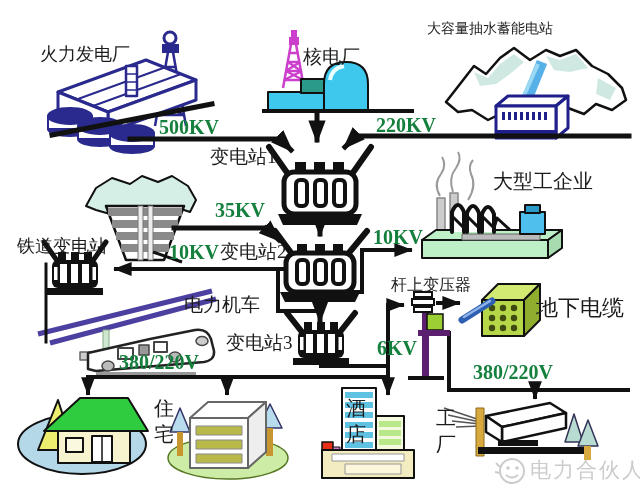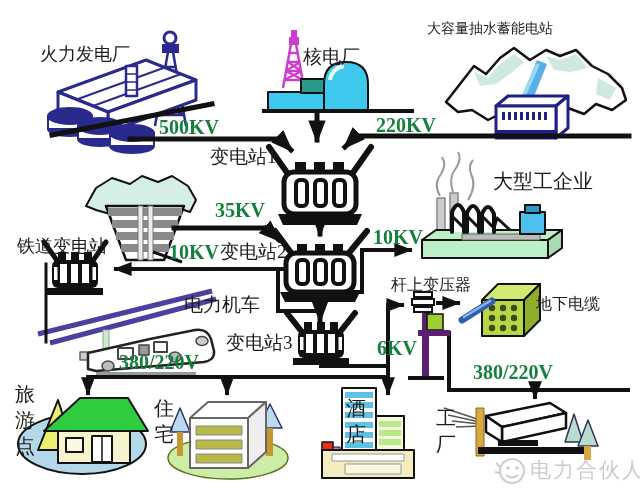--- a/index.html
+++ b/index.html
@@ -347,31 +347,30 @@
 
   <div class="lbl" style="left:40px;top:44px;font-size:18px;">火力发电厂</div>
   <div class="lbl" style="left:303px;top:46px;">核电厂</div>
   <div class="lbl" style="left:427px;top:21px;font-size:14px;">大容量抽水蓄能电站</div>
   <div class="lbl" style="left:197px;top:146px;margin-left:13px;">变电站1</div>
   <div class="lbl" style="left:17px;top:236px;font-size:18px;">铁道变电站</div>
   <div class="lbl" style="left:220px;top:241px;">变电站2</div>
   <div class="lbl" style="left:493px;top:170px;font-size:20px;">大型工企业</div>
   <div class="lbl" style="left:184px;top:294px;">电力机车</div>
   <div class="lbl" style="left:391px;top:276px;font-size:16px;">杆上变压器</div>
-  <div class="lbl" style="left:536px;top:295px;font-size:16px;">地下电缆</div>
+  <div class="lbl" style="left:536px;top:295px;font-size:22px;">地下电缆</div>
   <div class="lbl" style="left:226px;top:332px;">变电站3</div>
 
   <div class="lbl kv" style="left:159px;top:116px;">500KV</div>
   <div class="lbl kv" style="left:376px;top:114px;">220KV</div>
   <div class="lbl kv" style="left:215px;top:199px;">35KV</div>
   <div class="lbl kv" style="left:169px;top:241px;">10KV</div>
   <div class="lbl kv" style="left:373px;top:226px;">10KV</div>
   <div class="lbl kv" style="left:352px;top:337px;margin-left:25px;">6KV</div>
   <div class="lbl kv" style="left:119px;top:351px;">380/220V</div>
   <div class="lbl kv" style="left:473px;top:361px;">380/220V</div>
 
-  <div class="lbl vlabel" style="left:15px;top:381px;">旅游点</div>
   <div class="lbl vlabel" style="left:154px;top:395px;">住宅</div>
   <div class="lbl vlabel" style="left:304px;top:395px;margin-left:42px;">酒店</div>
   <div class="lbl vlabel" style="left:436px;top:405px;">工厂</div>
 
   <div class="lbl watermark" style="left:530px;top:458px;">电力合伙人</div>
 </div>
 
 </body></html>

